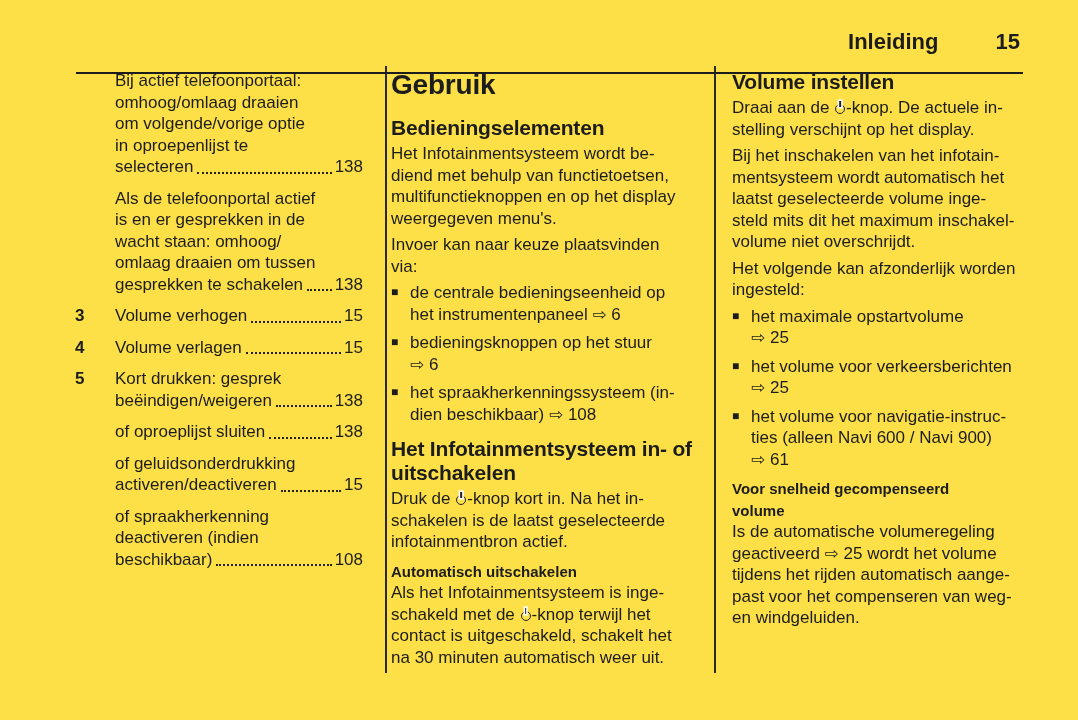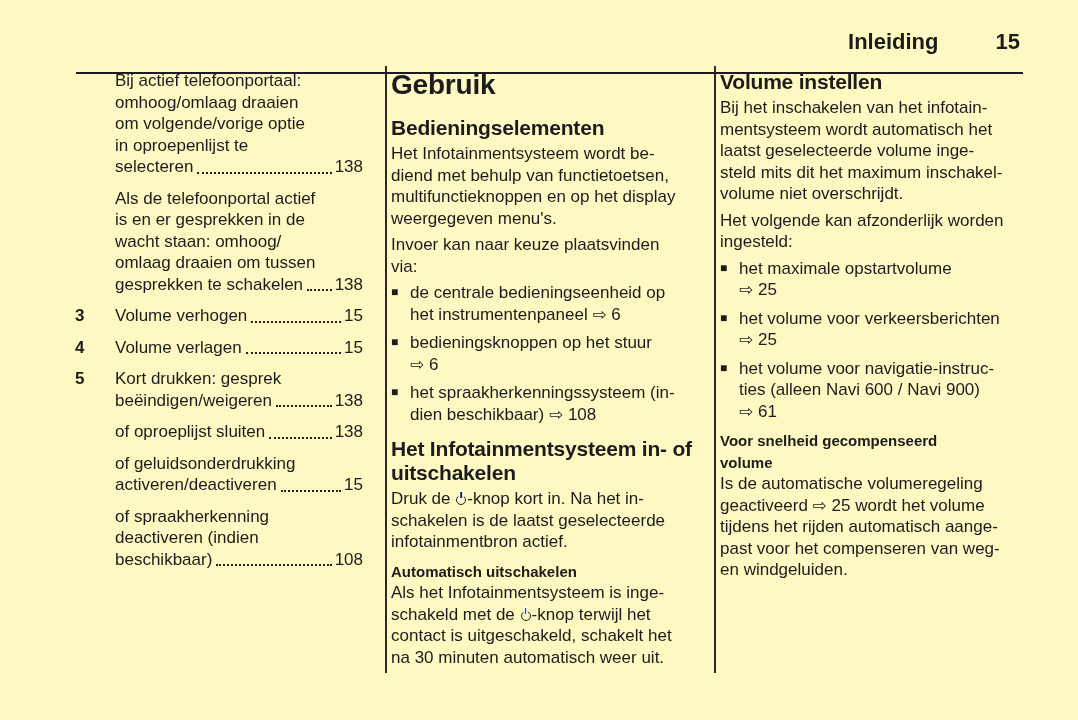--- a/index.html
+++ b/index.html
@@ -3,36 +3,36 @@
 <meta charset="utf-8">
 <style>
   * { margin:0; padding:0; box-sizing:border-box; }
   html,body { background:#ffffff; }
   body {
     width:1078px; height:720px; overflow:hidden;
     font-family:"Liberation Sans","DejaVu Sans",sans-serif;
     color:#1c1c1c;
     font-size:17px; line-height:21.5px;
   }
-  .page { width:1078px; height:720px; position:relative; background:#fef9c3; }
+  .page { width:1078px; height:720px; position:relative; background:#fde047; }
 
   
   .hdr { display:flex; justify-content:flex-end; align-items:baseline;
          gap:57px; padding:30px 58px 0 0; }
   .hdr-title { font-weight:bold; font-size:22px; line-height:24px; }
   .hdr-page  { font-weight:bold; font-size:22px; line-height:24px; }
   .hdr-rule { position:absolute; left:76px; top:72px; width:947px; height:2px;
               background:#1c1c1c; }
 
   
   .columns { display:flex; align-items:stretch; margin:12px 0 0 75px; }
   .col { padding-top:4px; }
   .col-1 { width:288px; }
   .col-2 { width:313px; margin-left:22px; border-left:2px solid #2a2a2a; padding-left:4px; }
-  .col-3 { width:307px; margin-left:16px; border-left:2px solid #2a2a2a; padding-left:4px; }
+  .col-3 { width:307px; margin-left:16px; border-left:2px solid #2a2a2a; padding-left:16px; }
 
   
   .toc-entry { display:flex; margin-bottom:10px; }
   .toc-num   { width:40px; flex:none; font-weight:bold; }
   .toc-rest  { flex:1; min-width:0; }
   .toc-body  { white-space:pre-line; }
   .toc-last  { display:flex; align-items:flex-end;text-align:center; }
   .toc-label { white-space:pre; }
   .leader { flex:1; margin:0 3px 4px 4px; border-bottom:2.4px dotted #222; min-width:14px; }
   .toc-page { flex:none; }
@@ -215,20 +215,22 @@
 
       <h3 class="boldhead">Automatisch uitschakelen</h3>
       <p><span>Als het Infotainmentsysteem is inge-
 schakeld met de </span><span class="power-icon"></span><span>-knop terwijl het
 contact is uitgeschakeld, schakelt het
 na 30 minuten automatisch weer uit.</span></p>
     </div>
 
     <div class="col col-3">
       <h2 class="sub">Volume instellen</h2>
+      <p><span>Draai aan de </span><span class="power-icon"></span><span>-knop. De actuele in-
+stelling verschijnt op het display.</span></p>
       <p>Bij het inschakelen van het infotain-
 mentsysteem wordt automatisch het
 laatst geselecteerde volume inge-
 steld mits dit het maximum inschakel-
 volume niet overschrijdt.</p>
       <p>Het volgende kan afzonderlijk worden
 ingesteld:</p>
 
       <ul class="blist">
         <li>

